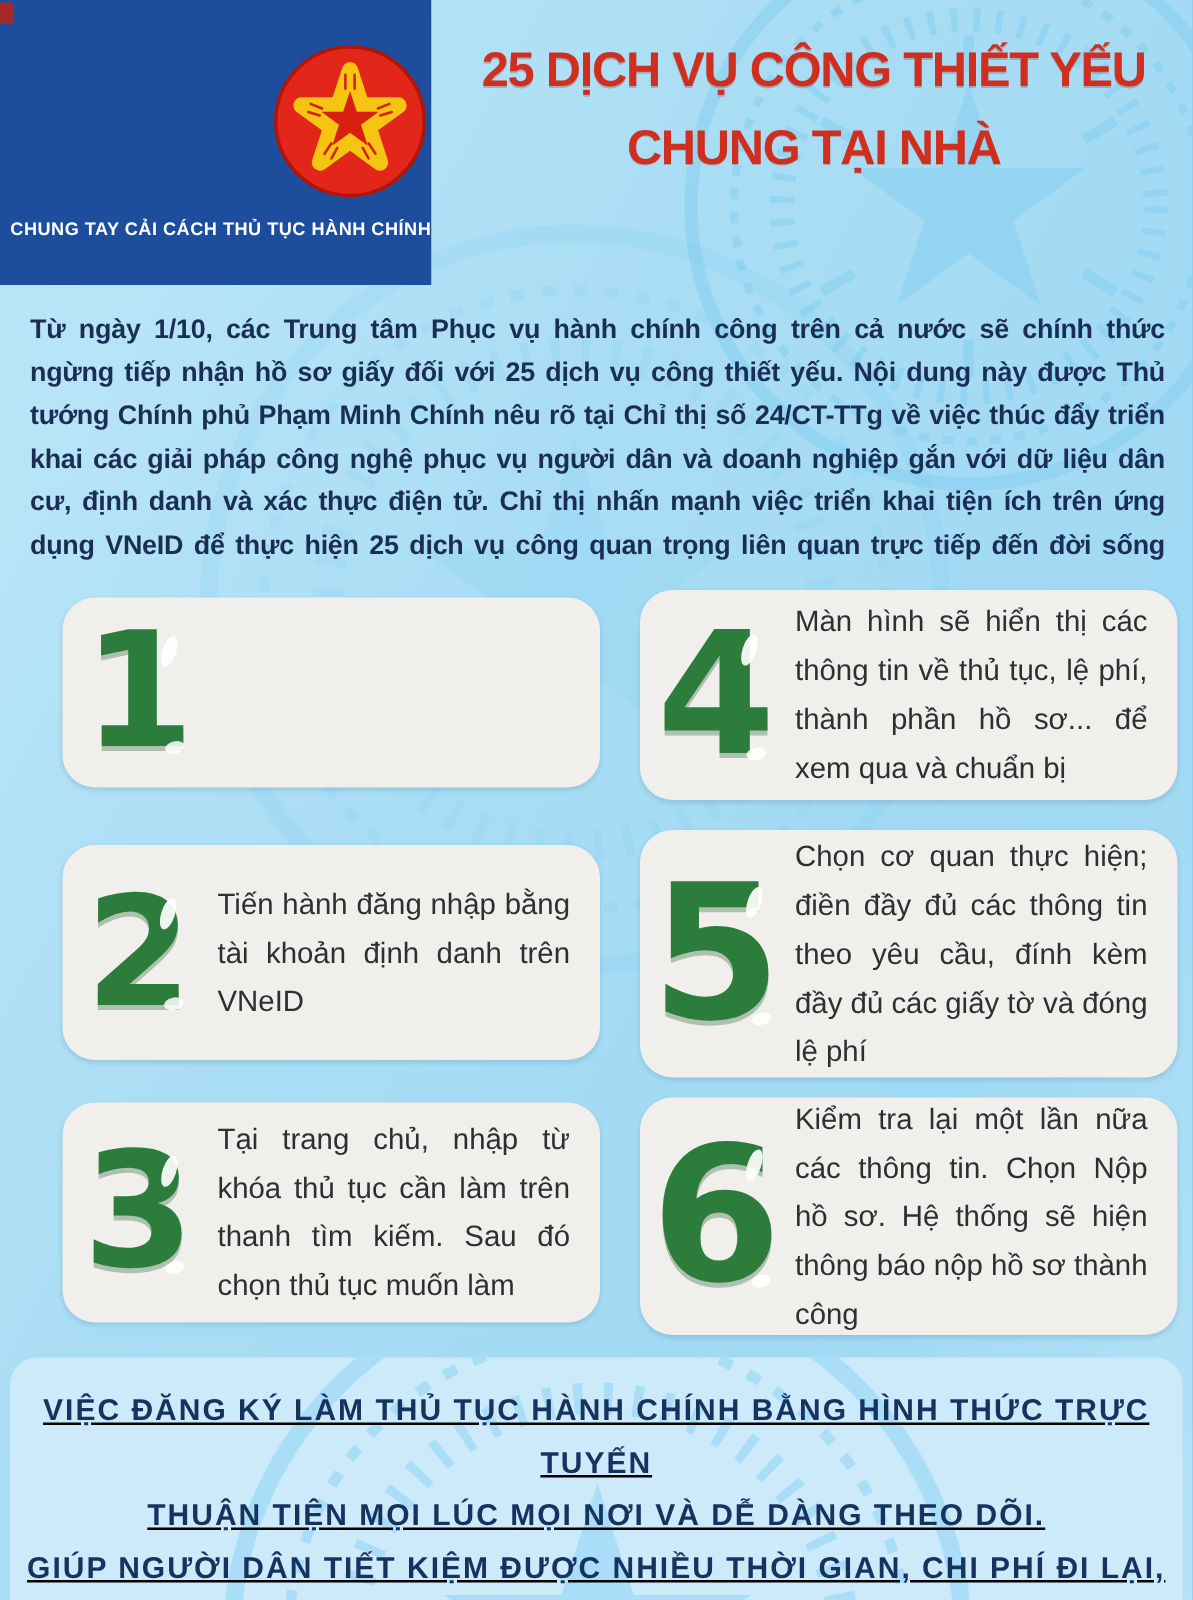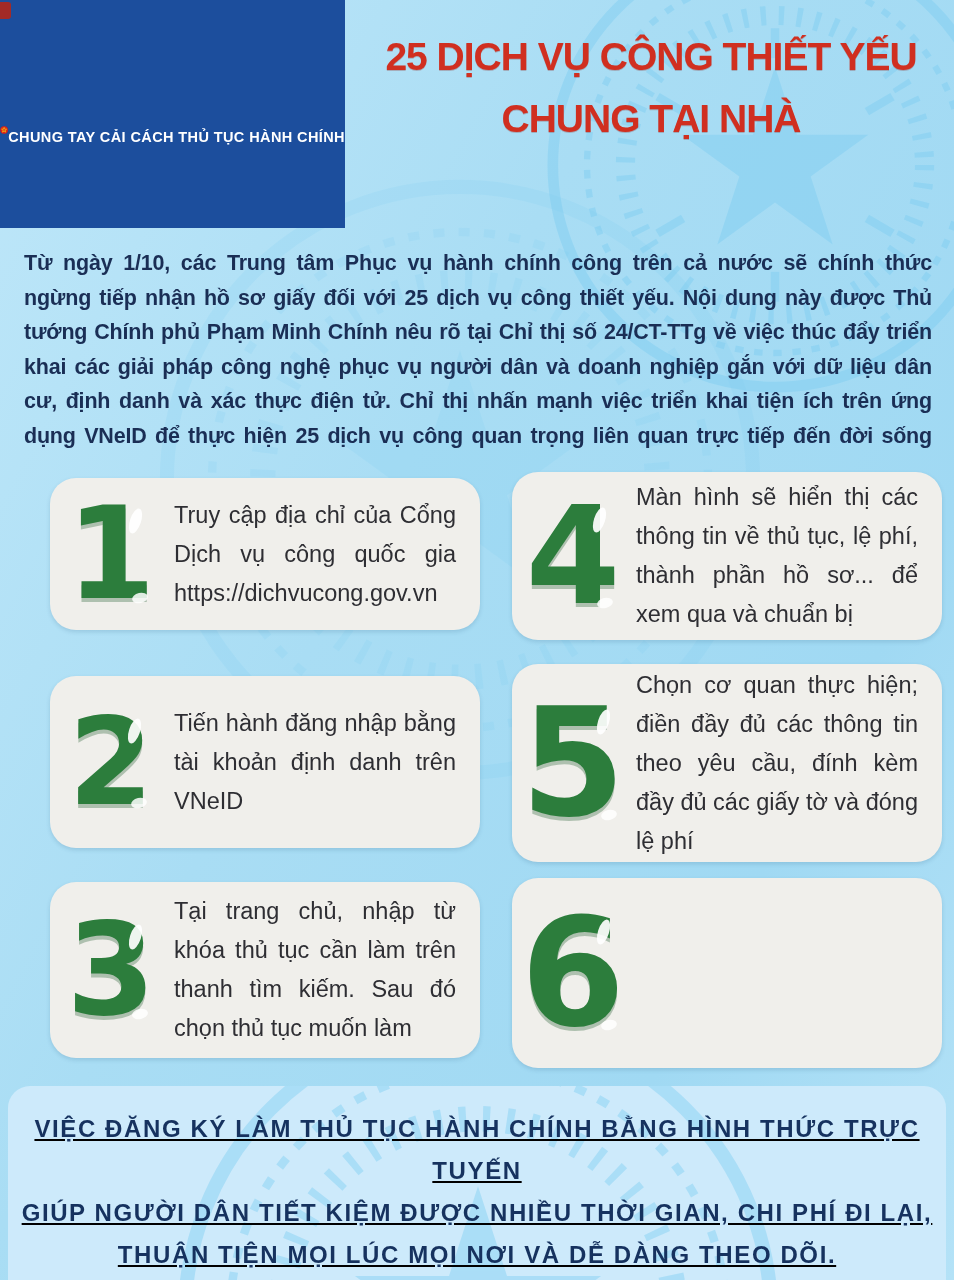--- a/index.html
+++ b/index.html
@@ -7,21 +7,21 @@
     position:relative;width:954px;height:1280px;overflow:hidden;
     background:linear-gradient(118deg,#bfe7f9 0%,#a9ddf4 40%,#a0d9f3 75%,#b4e2f7 100%);
     font-family:"DejaVu Sans","Liberation Sans",sans-serif;
   }
   
   .wm{position:absolute;pointer-events:none;}
   .wm svg{width:100%;height:100%;}
   
   .brand-panel{
     position:absolute;left:0;top:0;width:345px;height:228px;
-    background:#1c4e9d;display:flex;flex-direction:row;align-items:center;
+    background:#1c4e9d;display:flex;flex-direction:column;align-items:flex-end;
     justify-content:flex-start;padding-top:32px;box-sizing:border-box;
   }
   .brand-logo{width:130px;height:130px;display:block;}
   .brand-label{
     margin-top:14px;color:#ffffff;font-weight:bold;font-size:14.5px;
     letter-spacing:.4px;text-align:center;white-space:nowrap;
     font-family:"Liberation Sans","DejaVu Sans",sans-serif;
   }
   .title{
     position:absolute;left:352px;right:4px;top:26px;
@@ -148,21 +148,20 @@
     <div>25 DỊCH VỤ CÔNG THIẾT YẾU</div>
     <div>CHUNG TẠI NHÀ</div>
   </div>
 
   <div class="intro">Từ ngày 1/10, các Trung tâm Phục vụ hành chính công trên cả nước sẽ chính thức ngừng tiếp nhận hồ sơ giấy đối với 25 dịch vụ công thiết yếu. Nội dung này được Thủ tướng Chính phủ Phạm Minh Chính nêu rõ tại Chỉ thị số 24/CT-TTg về việc thúc đẩy triển khai các giải pháp công nghệ phục vụ người dân và doanh nghiệp gắn với dữ liệu dân cư, định danh và xác thực điện tử. Chỉ thị nhấn mạnh việc triển khai tiện ích trên ứng dụng VNeID để thực hiện 25 dịch vụ công quan trọng liên quan trực tiếp đến đời sống được xử lý trực tuyến toàn trình.</div>
 
   <div class="card card1">
     <div class="num-zone">
       <span class="num">1</span>
     </div>
-    <div class="txt">Truy cập địa chỉ của Cổng Dịch vụ công quốc gia https://dichvucong.gov.vn</div>
   </div>
 
   <div class="card card2">
     <div class="num-zone">
       <span class="num">2</span>
     </div>
     <div class="txt">Tiến hành đăng nhập bằng tài khoản định danh trên VNeID</div>
   </div>
 
   <div class="card card3">
@@ -183,36 +182,37 @@
     <div class="num-zone">
       <span class="num">5</span>
     </div>
     <div class="txt">Chọn cơ quan thực hiện; điền đầy đủ các thông tin theo yêu cầu,  đính kèm đầy đủ các giấy tờ và đóng lệ phí</div>
   </div>
 
   <div class="card card6">
     <div class="num-zone">
       <span class="num">6</span>
     </div>
+    <div class="txt">Kiểm tra lại một lần nữa các thông tin. Chọn Nộp hồ sơ. Hệ thống sẽ hiện thông báo nộp hồ sơ thành công</div>
   </div>
 
   <div class="footer-panel">
     <div class="wm" style="left:160px;top:-80px;width:620px;height:620px;opacity:.55">
       <svg viewBox="-110 -110 220 220">
         <g fill="none" stroke="#8fd4f4" stroke-width="5">
           <circle r="104"></circle>
           <circle r="88" stroke-width="3" stroke-dasharray="4 5"></circle>
           <circle r="70" stroke-width="9" stroke-dasharray="2.5 6"></circle>
         </g>
         <polygon fill="#8fd4f4" points="0,-46 10.3,-14.2 43.7,-14.2 16.7,5.4 27,37.2 0,17.6 -27,37.2 -16.7,5.4 -43.7,-14.2 -10.3,-14.2"></polygon>
       </svg>
     </div>
     <div class="footer-text">
       <div>VIỆC ĐĂNG KÝ LÀM THỦ TỤC HÀNH CHÍNH BẰNG HÌNH THỨC TRỰC TUYẾN</div>
+      <div>THUẬN TIỆN MỌI LÚC MỌI NƠI VÀ DỄ DÀNG THEO DÕI.</div>
       <div>GIÚP NGƯỜI DÂN TIẾT KIỆM ĐƯỢC NHIỀU THỜI GIAN, CHI PHÍ ĐI LẠI,</div>
-      <div>THUẬN TIỆN MỌI LÚC MỌI NƠI VÀ DỄ DÀNG THEO DÕI.</div>
     </div>
 
   </div>
 
   <div class="frag frag-c"></div>
 
 </div>
 
 </body></html>

